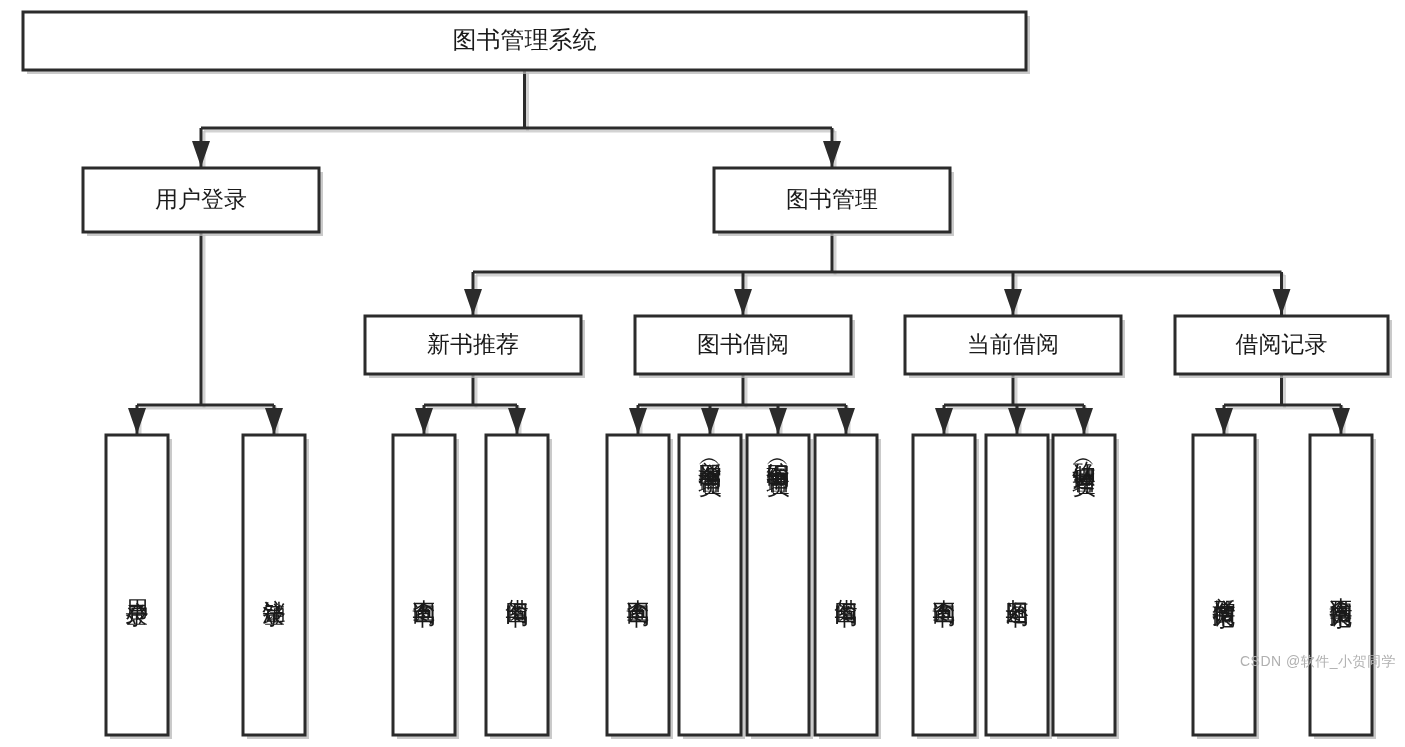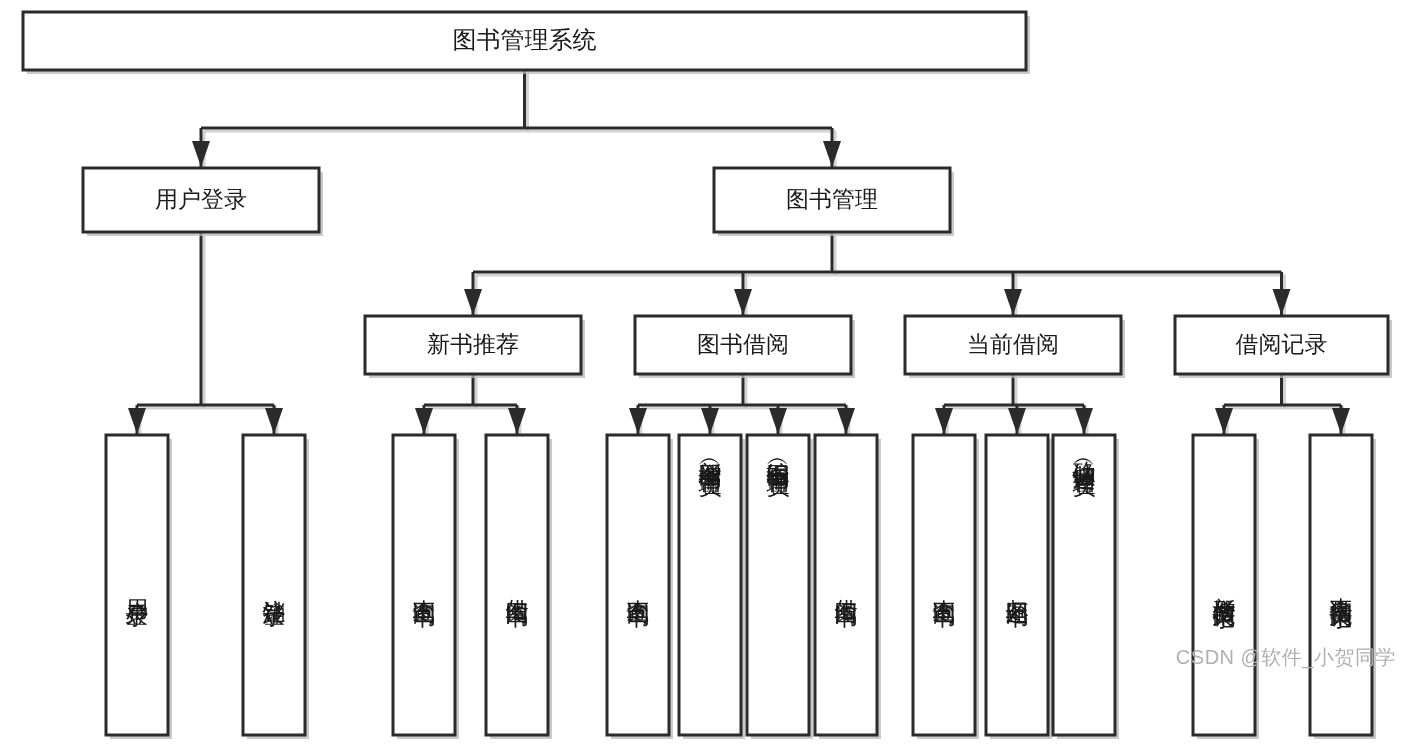--- a/index.html
+++ b/index.html
@@ -79,21 +79,21 @@
     letter-spacing: 2px;
     color: #1a1a1a;
     white-space: nowrap;
     pointer-events: none;
   }
   .watermark {
     position: absolute;
     right: 12px;
     bottom: 6px;
     font-family: "Liberation Sans", "DejaVu Sans", sans-serif;
-    font-size: 20px;
+    font-size: 14px;
     color: #b0b0b0;
     letter-spacing: 0.5px;
     white-space: nowrap;
   }
 </style>
 </head>
 <body>
 
 <div id="diagram-root">
   <svg class="diagram" viewBox="0 0 1405 747" xmlns="http://www.w3.org/2000/svg">

